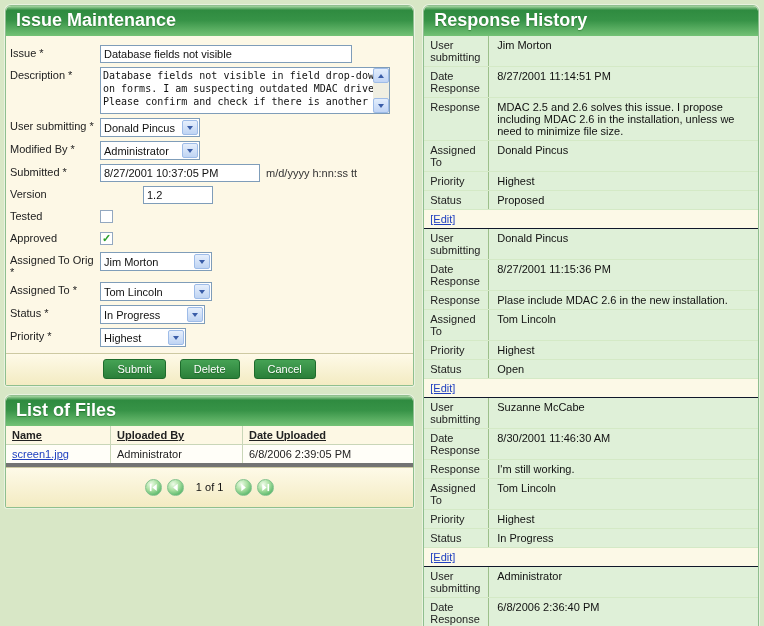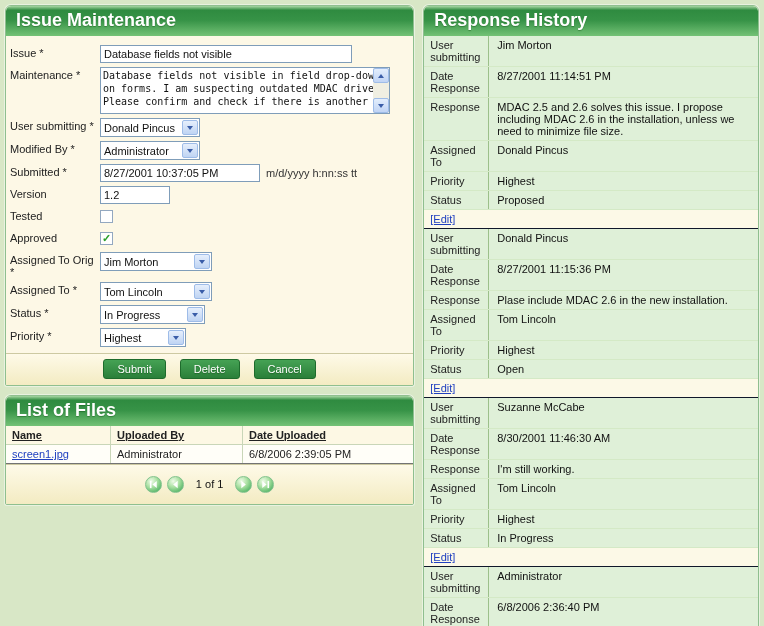--- a/index.html
+++ b/index.html
@@ -33,21 +33,21 @@
   
   .form-body { padding: 5px 4px 0 4px; }
   .form-row { display: flex; margin: 4px 0; min-height: 18px; }
   .form-label { width: 90px; flex: 0 0 90px; padding-top: 2px; color: #222; }
   .field-area { flex: 1; display: flex; align-items: flex-start; gap: 6px; }
   input.txt {
     font-family: "Liberation Sans", sans-serif; font-size: 11px;
     border: 1px solid #7f9db9; background: #fff; color: #111;
     height: 18px; padding: 1px 3px;
   }
-  .w252 { width: 252px; } .w160 { width: 160px; } .w70 { width: 70px; }
+  .w252 { width: 252px; } .w160 { width: 160px; } .w70 { width: 70px; margin-left: 43px; }
   .hint { padding-top: 3px; color: #333; }
 
   
   .textarea-sim {
     width: 290px; height: 47px; background: #fff;
     border: 1px solid #7f9db9; display: flex;
   }
   .textarea-text {
     flex: 1; font-family: "DejaVu Sans Mono", monospace;
     font-size: 10px; line-height: 13px; padding: 1px 2px;
@@ -100,21 +100,21 @@
     padding: 3px 13px; cursor: pointer;
     font-family: "Liberation Sans", sans-serif;
     text-shadow: 0 1px 1px rgba(0,50,0,0.4);
   }
 
   
   .files-grid { width: 100%; }
   .files-row { display: grid; grid-template-columns: 104px 132px 1fr; }
   .files-row.head { background: #fdf8e4; border-bottom: 1px solid #c9d6b8; }
   .files-row.head .cell { font-weight: bold; text-decoration: underline; }
-  .files-row.data { background: #fffef8; border-bottom: 1px solid #737373; }
+  .files-row.data { background: #fffef8; border-bottom: 4px solid #737373; }
   .cell { padding: 3px 6px; }
   .files-row .cell + .cell { border-left: 1px solid #c9d6b8; }
   a.link { color: #2040c0; text-decoration: underline; cursor: pointer; }
 
   
   .pager-row {
     padding: 4px 0 5px 0;
     background: linear-gradient(180deg, #fefae8, #f3ebc2);
     border-top: 1px solid #cdc9a2;
     display: flex; align-items: center; justify-content: center; gap: 5px;
@@ -154,21 +154,21 @@
       <div class="form-body">
 
         <div class="form-row">
           <div class="form-label">Issue *</div>
           <div class="field-area">
             <input class="txt w252" type="text" value="Database fields not visible" style="">
           </div>
         </div>
 
         <div class="form-row">
-          <div class="form-label">Maintenance  *</div>
+          <div class="form-label">Description  *</div>
           <div class="field-area">
             <div class="textarea-sim">
               <div class="textarea-text">Database fields not visible in field drop-downs
 on forms. I am suspecting outdated MDAC drivers.
 Please confirm and check if there is another</div>
               <div class="scrollbar">
                 <div class="scroll-btn">
                     <span class="tri-up"></span>
                   </div>
                 <div class="scroll-btn">

